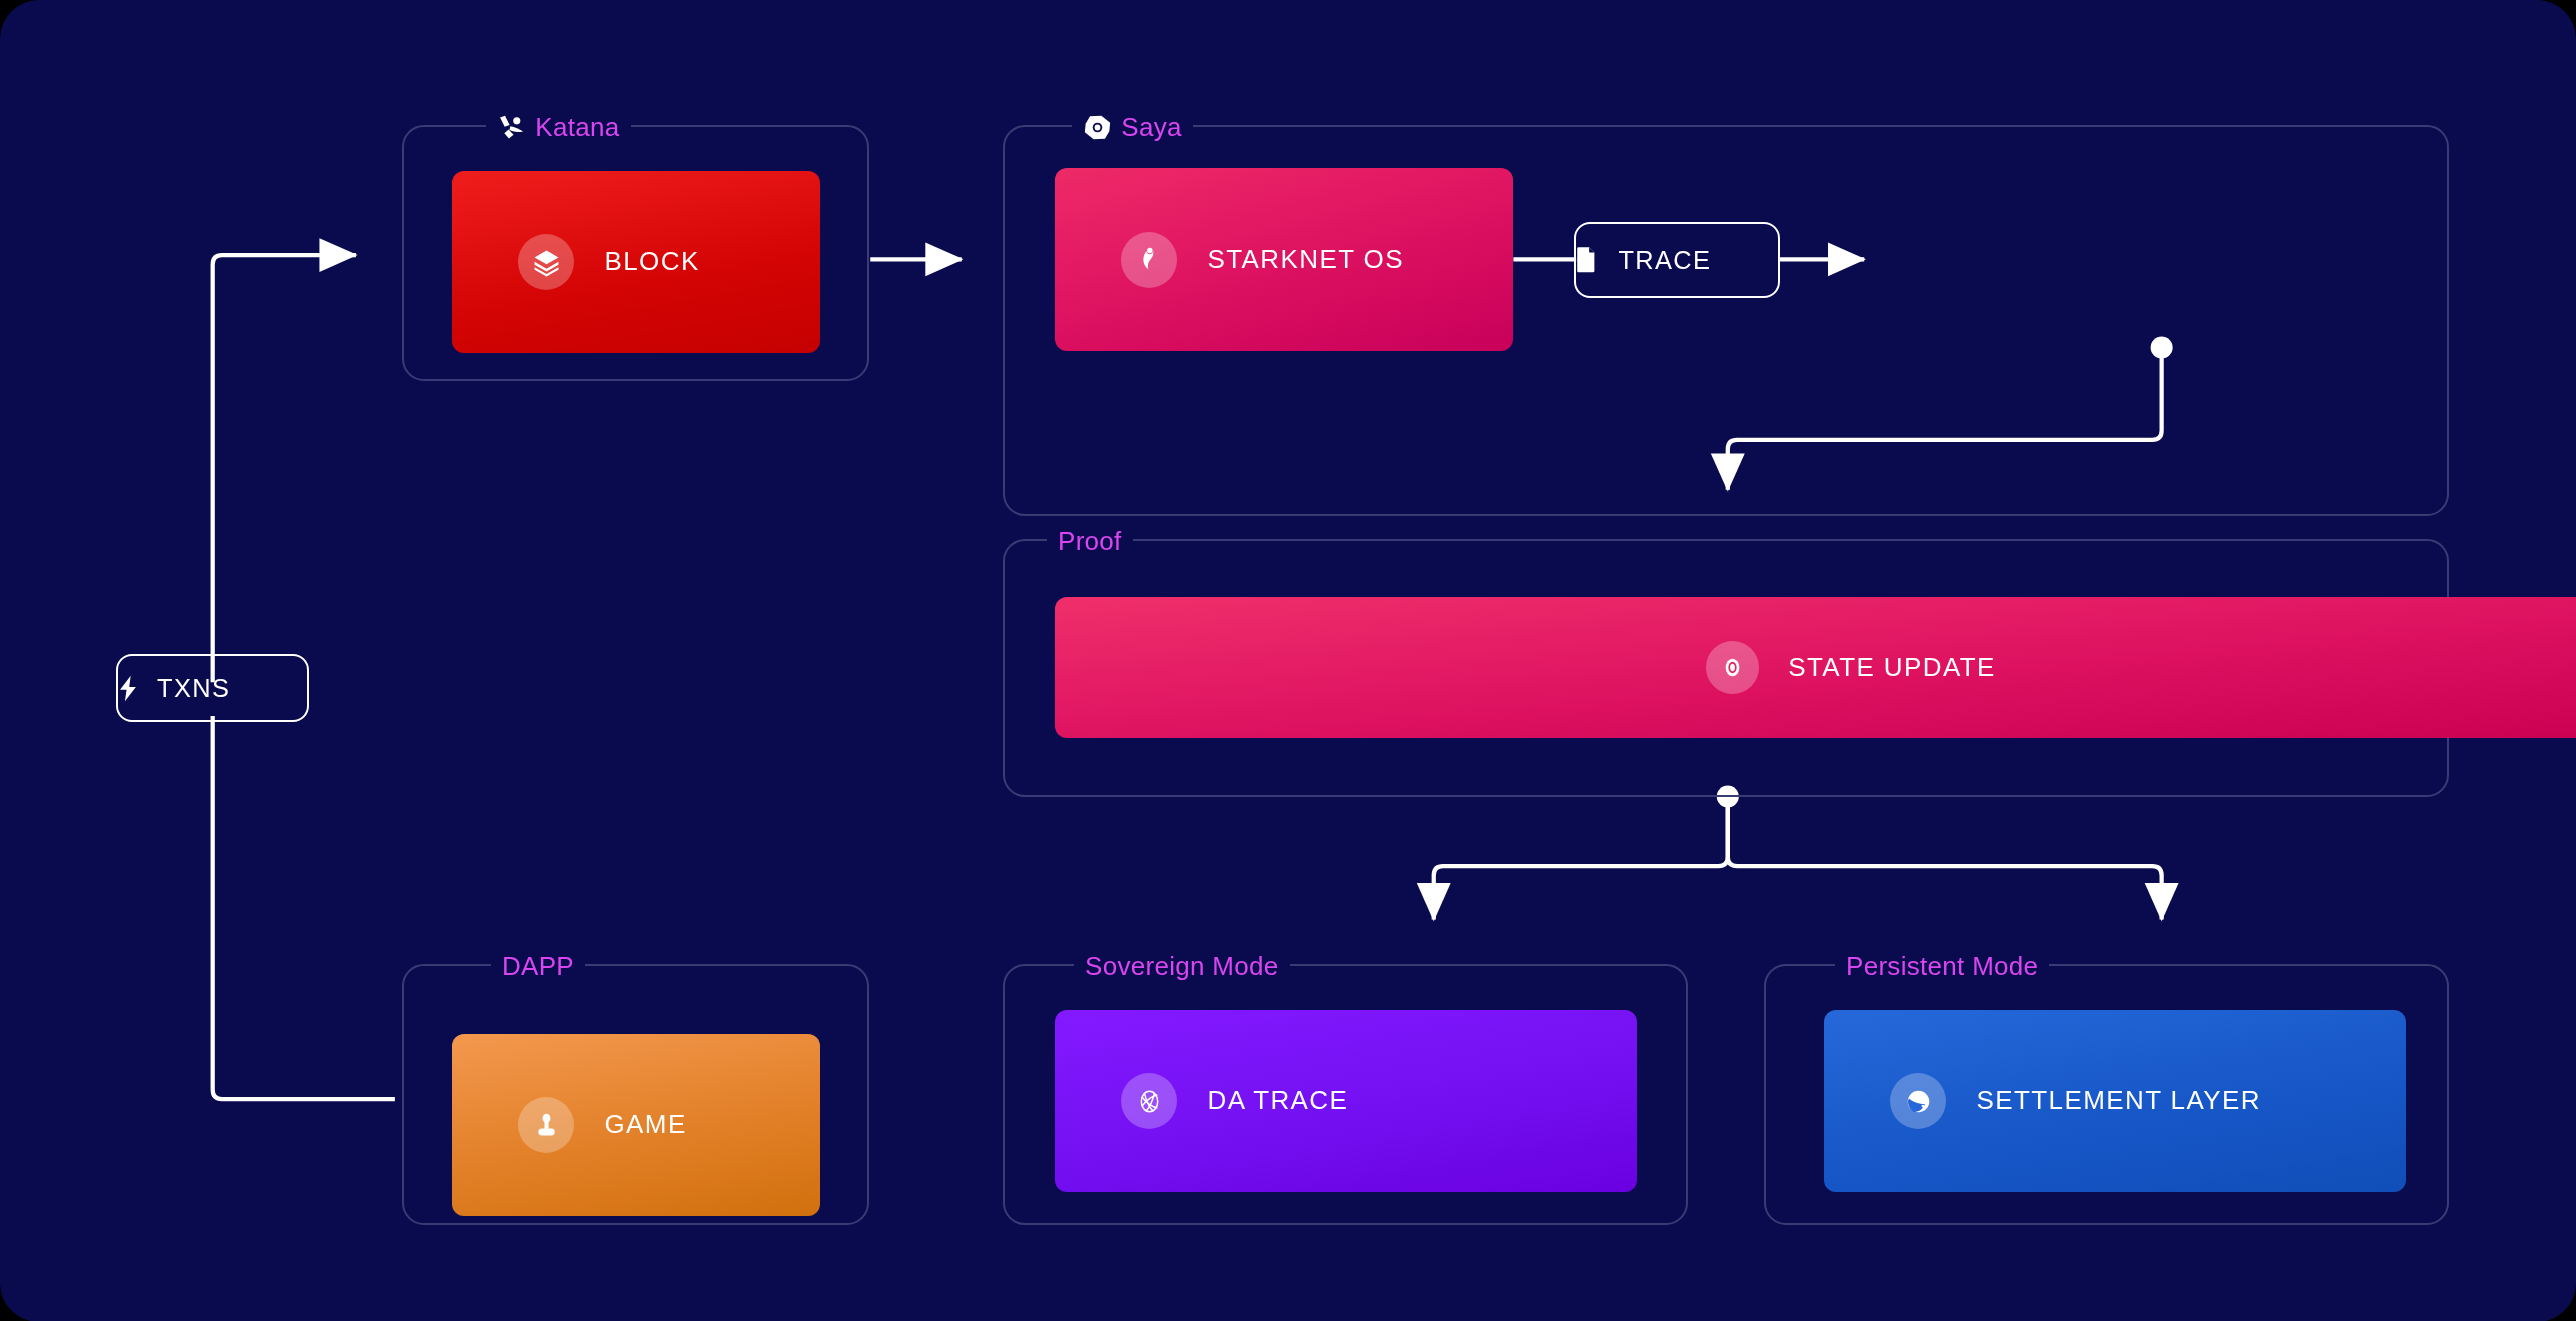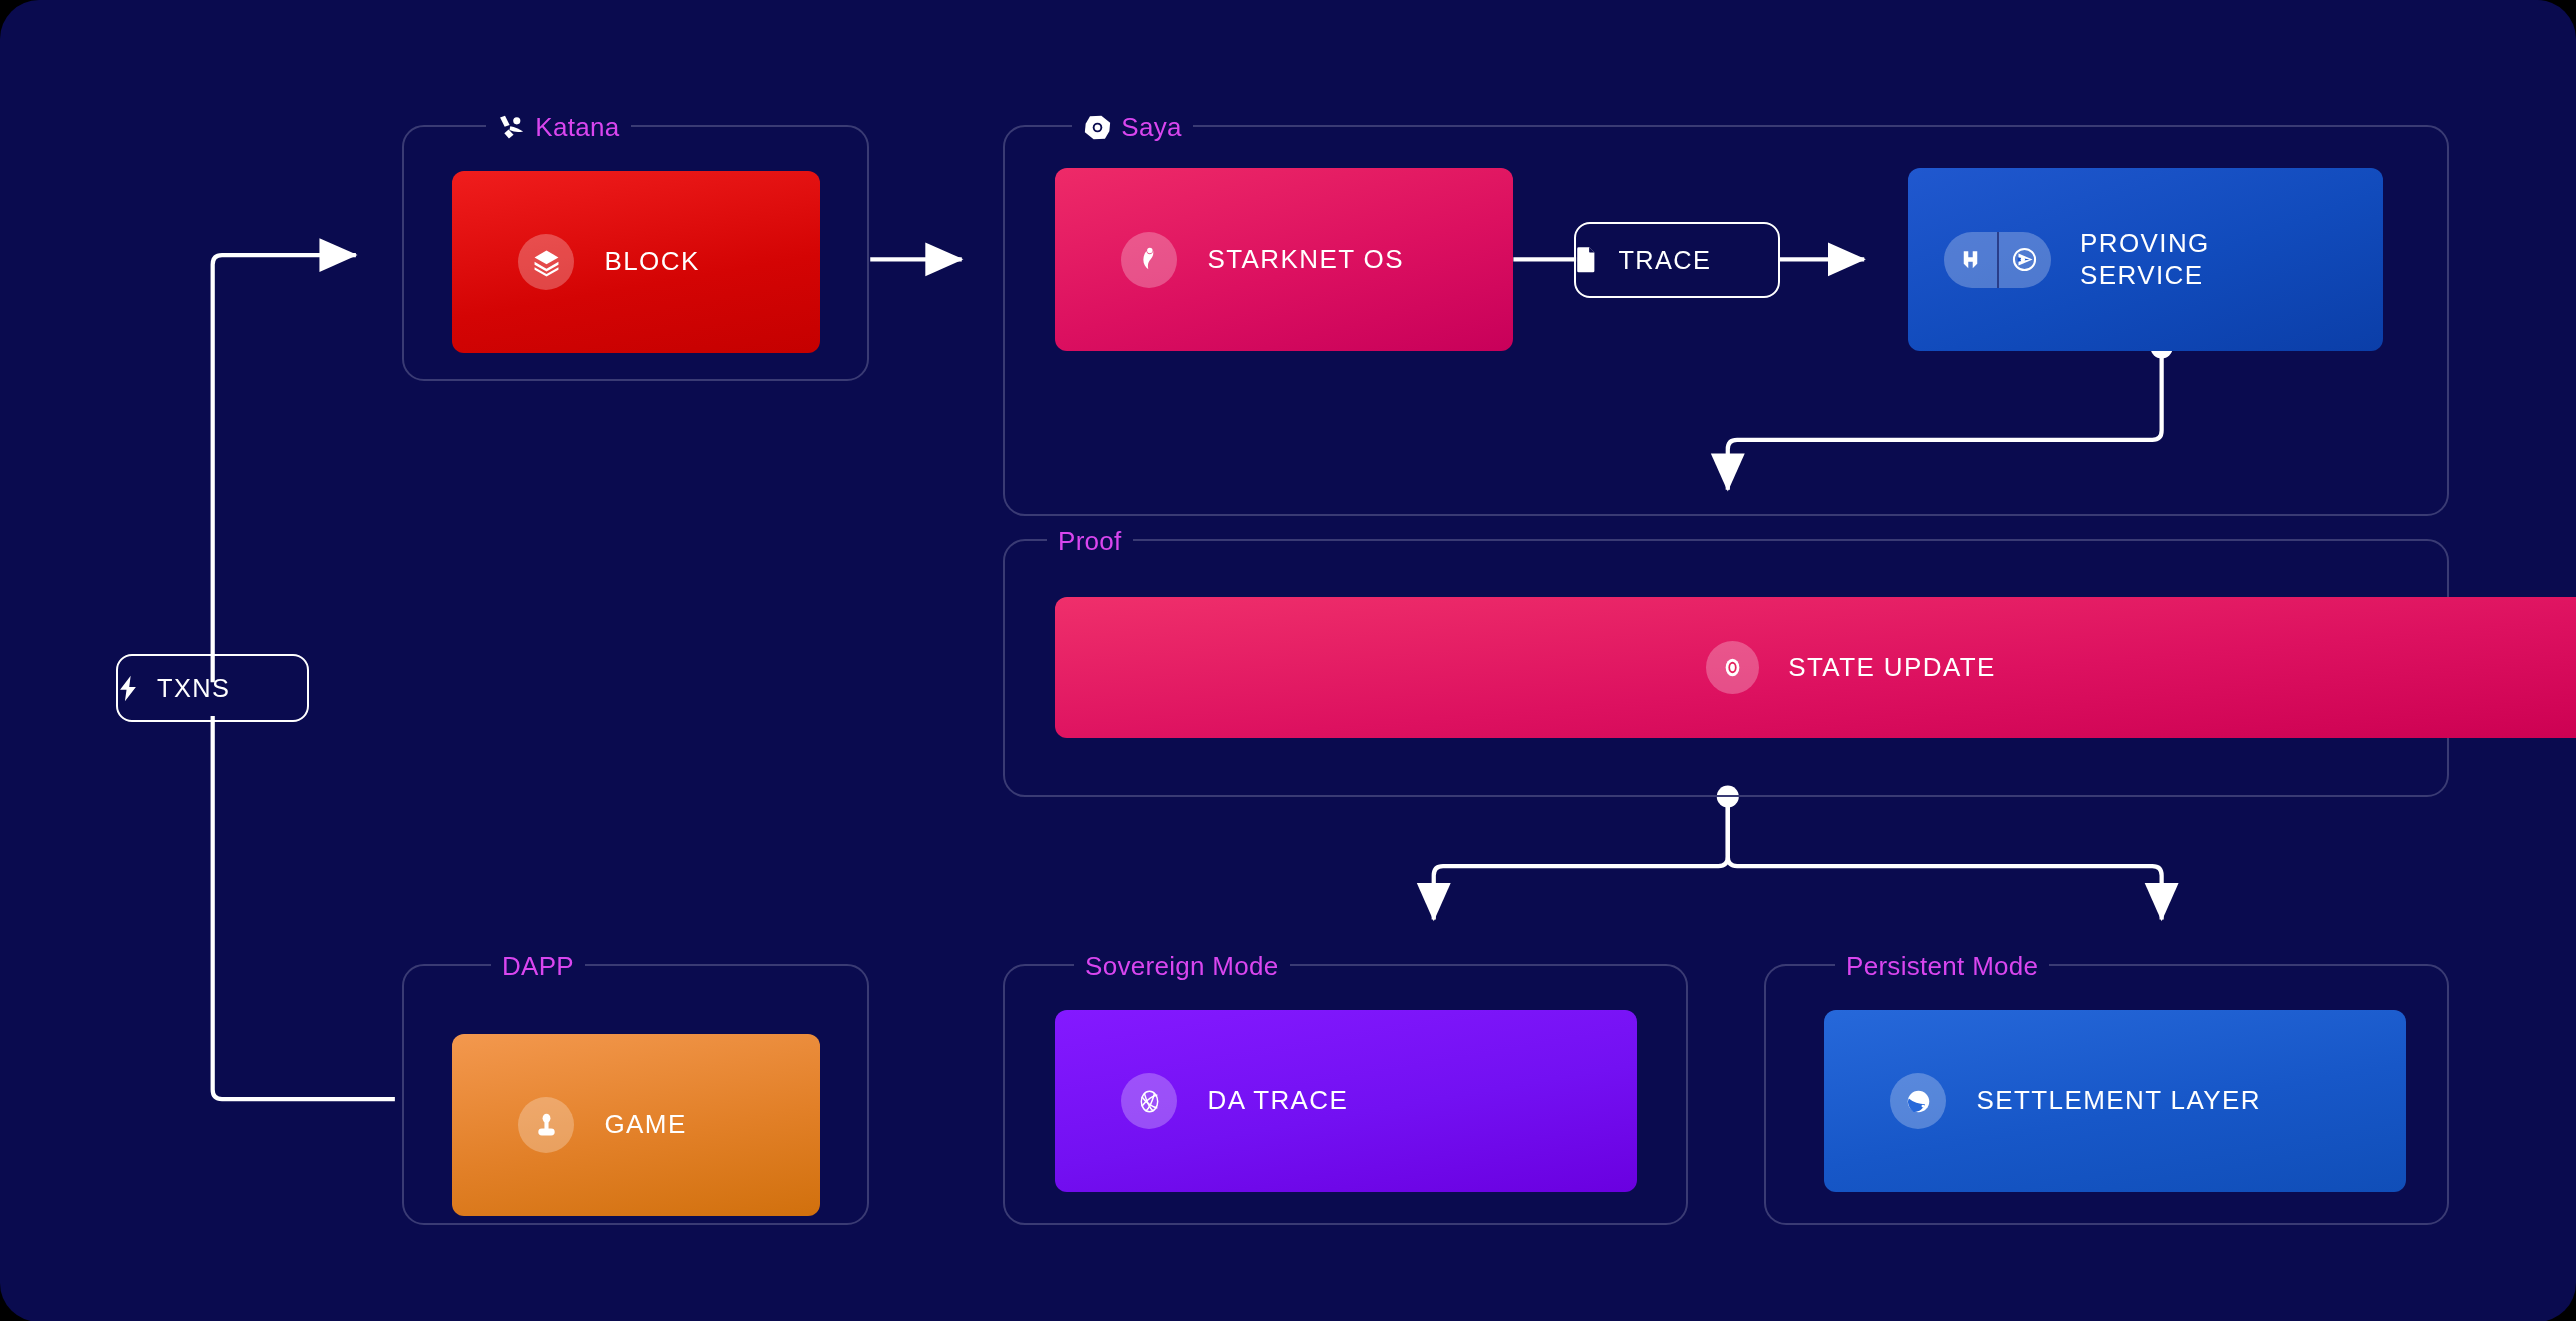--- a/index.html
+++ b/index.html
@@ -210,41 +210,20 @@
   <div class="pill" style="left:1574px; top:222px; width:206px; height:76px;">
     <span class="glyph">
       <svg viewBox="0 0 24 30" width="21" height="27" fill="#ffffff">
         <path d="M3 1 H15 L21 7 V28 A1.6 1.6 0 0 1 19.4 29.6 H3 A1.6 1.6 0 0 1 1.4 28 V2.6 A1.6 1.6 0 0 1 3 1 Z"></path>
         <path d="M15 1 L21 7 H15.8 A0.8 0.8 0 0 1 15 6.2 Z" fill="#0a0b4f"></path>
       </svg>
     </span>
     <span class="pill-label">TRACE</span>
   </div>
 
-  <div class="card" style="left:1908px; top:168px; width:475px; height:183px; padding-left:36px; gap:29px;
-              background:linear-gradient(160deg,#2058cf 0%,#114bbc 55%,#0b3ea8 100%);">
-    <span class="dual-icon">
-      <div>
-        <svg viewBox="0 0 34 34" width="27" height="27" fill="#ffffff">
-          <path d="M8.5 6.5 H14.2 V14.2 H19.8 V6.5 H25.5 V22.5 L19.8 28 V19.8 H14.2 V28 L8.5 22.5 Z"></path>
-        </svg>
-      </div>
-      <div class="divider"></div>
-      <div>
-        <svg viewBox="0 0 34 34" width="29" height="29">
-          <circle cx="17" cy="17" r="12.4" fill="none" stroke="#ffffff" stroke-width="2.4"></circle>
-          <path d="M10 10 L26.5 17 L10 24 Z" fill="#ffffff"></path>
-          <path d="M9 14.5 L23 17 L9 19.5 Z" fill="#1a55cc"></path>
-          <circle cx="15" cy="17" r="2.6" fill="#ffffff"></circle>
-        </svg>
-      </div>
-    </span>
-    <span class="card-label">PROVING
-SERVICE</span>
-  </div>
 
   <div class="group" style="left:1003px; top:539px; width:1446px; height:258px;">
     <div class="group-label" style="left:42px;">
       <span>Proof</span>
     </div>
   </div>
 
   <div class="card" style="left:1055px; top:597px; width:1592px; height:141px; padding-left:0; justify-content:center; gap:29px;
               background:linear-gradient(175deg,#ef2f6b 0%,#dd1160 55%,#cc0052 100%);align-items:center;">
     <span class="card-icon" style="width:53px;height:53px;flex:0 0 53px;">

